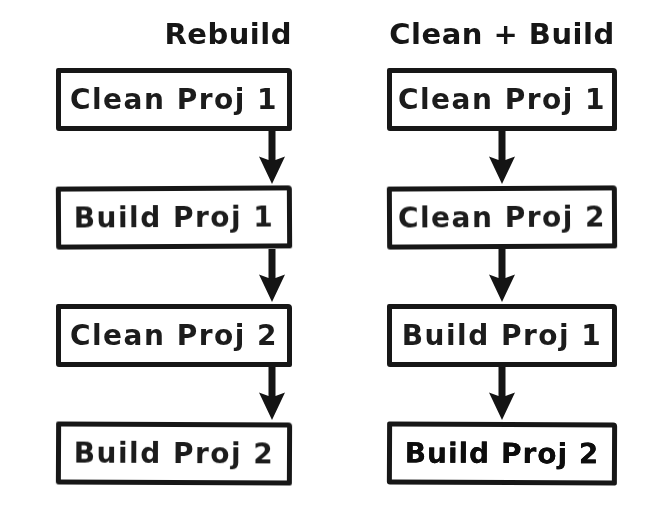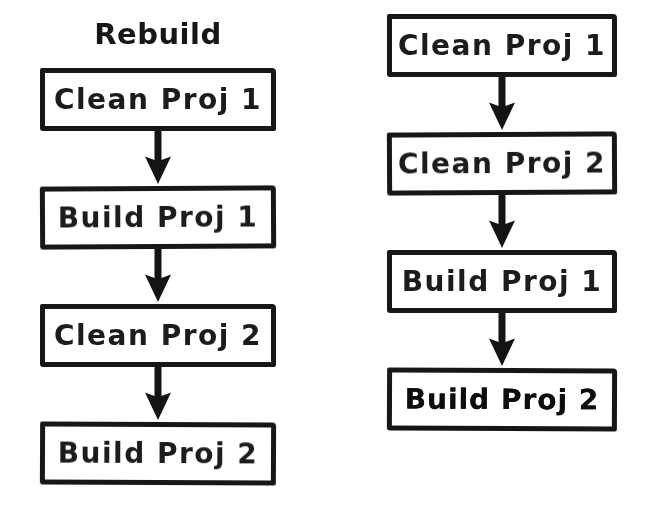--- a/index.html
+++ b/index.html
@@ -11,21 +11,21 @@
     overflow: hidden;
     font-family: "DejaVu Sans", sans-serif;
   }
   .col {
     position: absolute;
     top: 14px;
     display: flex;
     flex-direction: column;
     align-items: center;
   }
-  .col-left  { left: 30px;  width: 256px; }
+  .col-left  { left: 36px;  width: 256px; align-items: flex-end; }
   .col-right { left: 378px; width: 248px; }
   .flow-title {
     margin: 0 0 13px 0;
     height: 41px;
     line-height: 41px;
     font-size: 29px;
     font-weight: 700;
     color: #161616;
     letter-spacing: 0.5px;
     white-space: nowrap;
@@ -96,20 +96,21 @@
     <svg class="arrow soft" viewBox="0 0 40 55" aria-hidden="true">
       <path d="M16.5 0 L23.5 0 L23.5 29 L33 25.5 L20 53 L7 25.5 L16.5 29 Z"></path>
     </svg>
 
     <div class="box soft">
       <span class="box-label">Build Proj 2</span>
     </div>
   </section>
 
   <section class="col col-right">
+    <h2 class="flow-title soft">Clean + Build</h2>
 
     <div class="box soft">
       <span class="box-label">Clean Proj 1</span>
     </div>
     <svg class="arrow soft" viewBox="0 0 40 55" aria-hidden="true">
       <path d="M16.5 0 L23.5 0 L23.5 29 L33 25.5 L20 53 L7 25.5 L16.5 29 Z"></path>
     </svg>
 
     <div class="box soft">
       <span class="box-label">Clean Proj 2</span>

